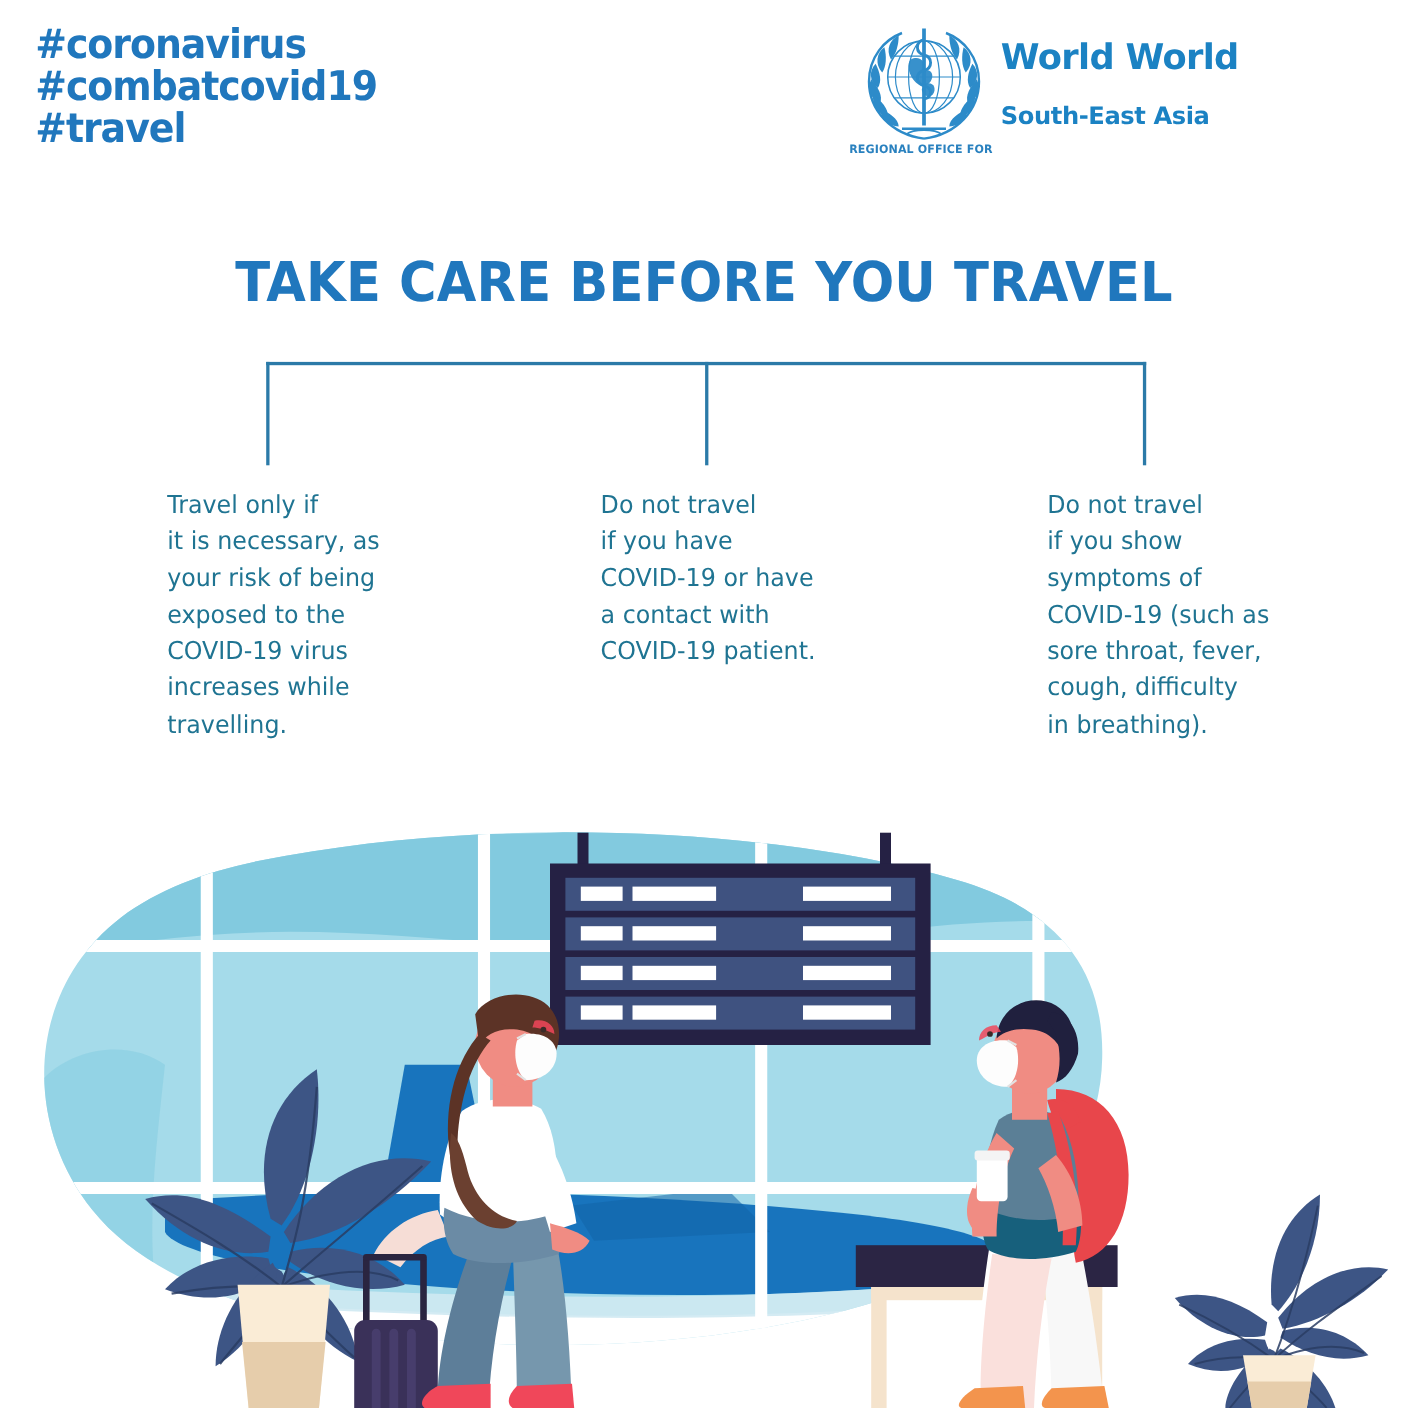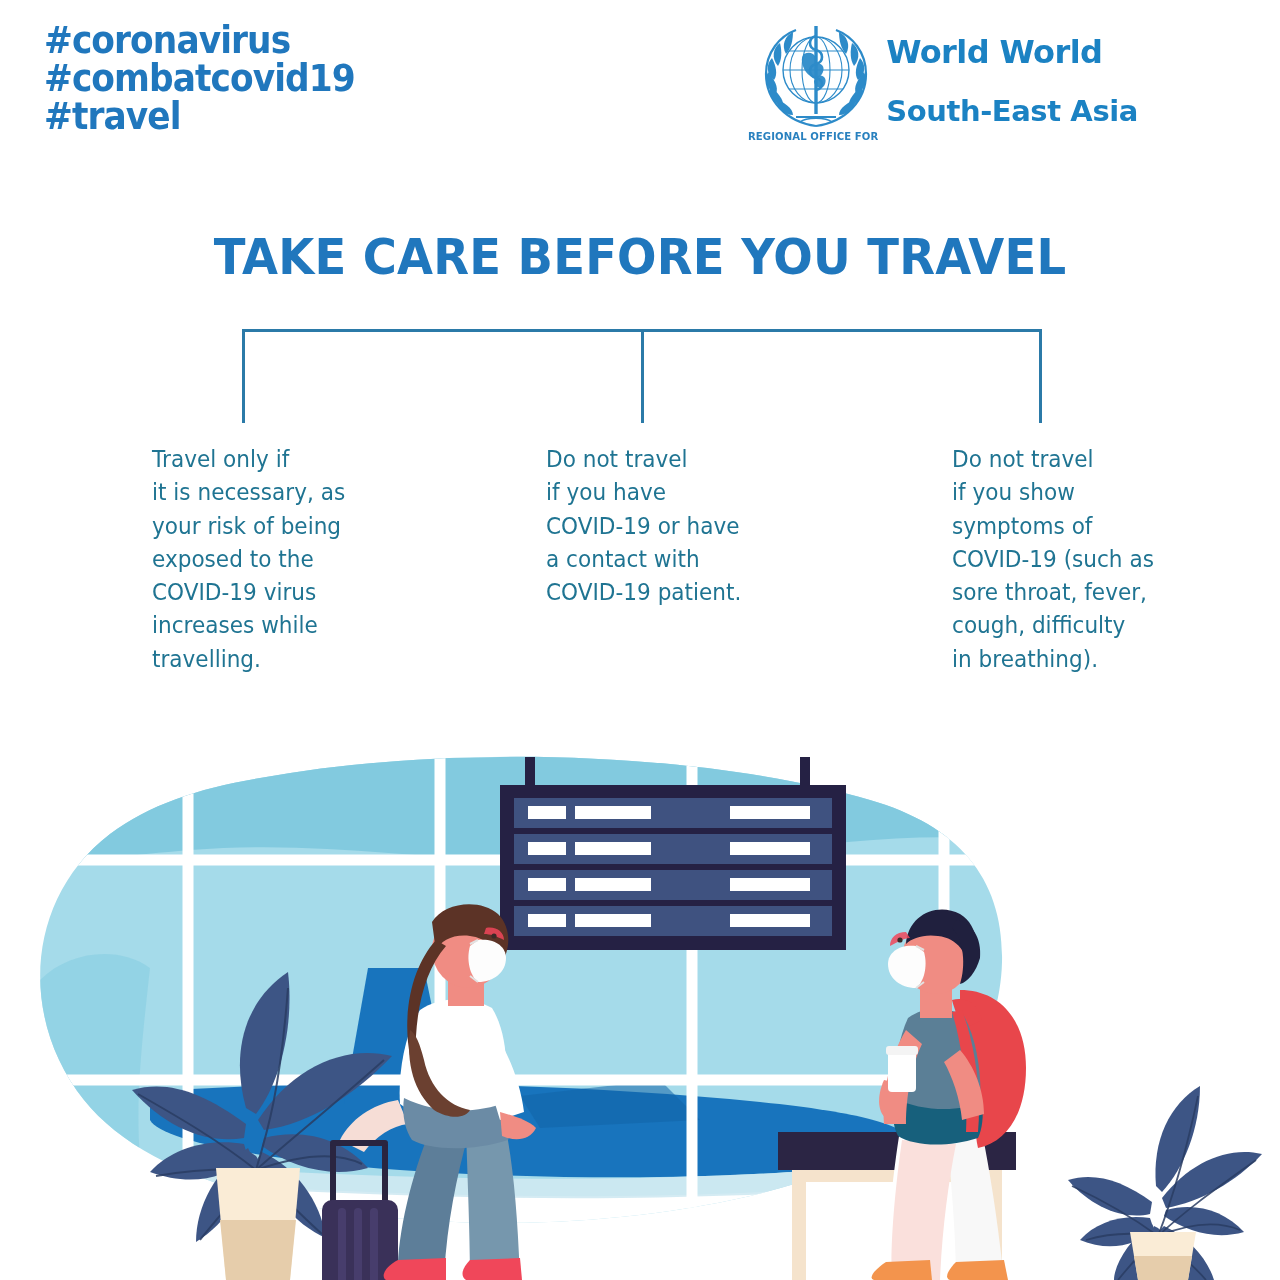--- a/index.html
+++ b/index.html
@@ -6,21 +6,21 @@
   * { margin:0; padding:0; box-sizing:border-box; }
   html,body { width:1280px; height:1280px; }
   body {
     background:#ffffff;
     font-family:"Liberation Sans", sans-serif;
     overflow:hidden;
     position:relative;
   }
 
   
-  #header { position:absolute; top:0; left:12px; width:1156px; height:200px; }
+  #header { position:absolute; top:0; left:0; width:1156px; height:200px; }
 
   #hashtags {
     position:absolute; left:32px; top:22px;
     font-family:"DejaVu Sans", sans-serif;
     font-weight:bold;
     font-size:37px;
     line-height:1.03;
     letter-spacing:-1.0px;
     color:#2077bd;
     transform:scaleX(0.93);
@@ -52,21 +52,21 @@
     font-size:32px;
     line-height:1.06;
     letter-spacing:-0.6px;
     white-space:nowrap;
   }
   #who-sea {
     margin-top:24px;
     font-family:"DejaVu Sans", sans-serif;
     font-weight:bold;
     color:#1b82c3;
-    font-size:29px;
+    font-size:22px;
     letter-spacing:-0.4px;
     white-space:nowrap;
   }
 
   
   #main-title {
     position:absolute; top:228px; left:0; width:1280px;
     text-align:center;
     font-family:"DejaVu Sans", sans-serif;
     font-weight:bold;

